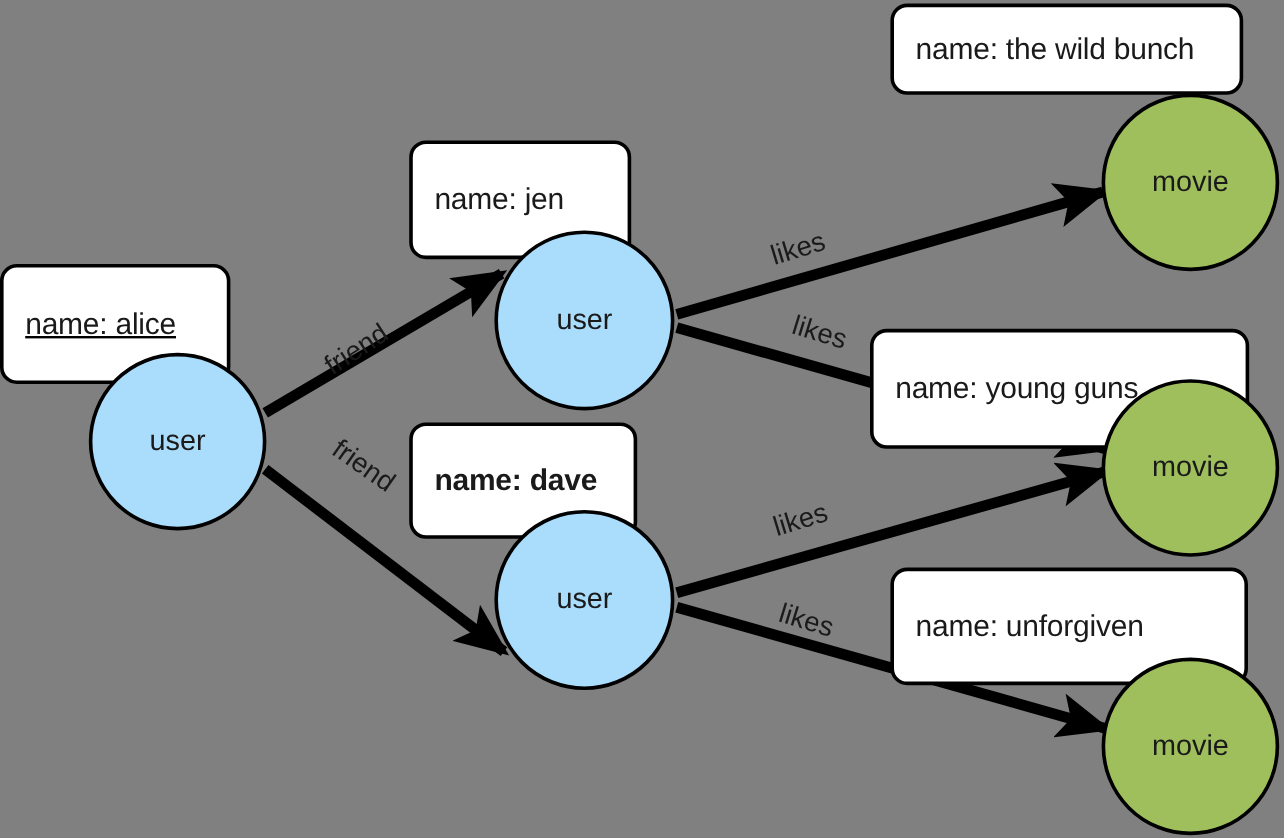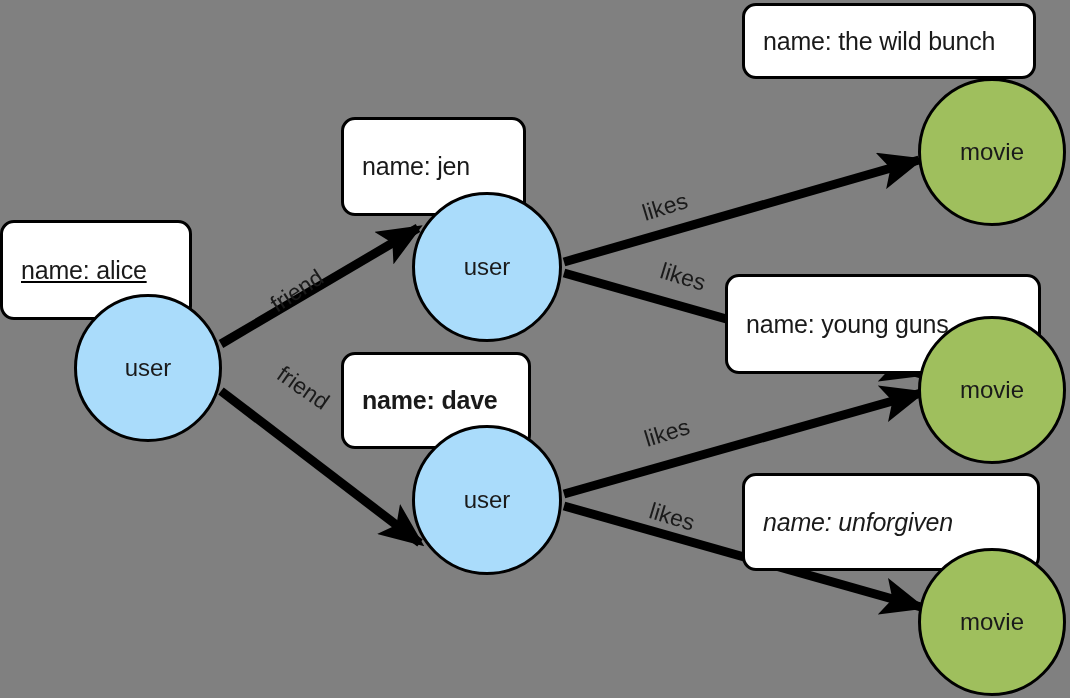--- a/index.html
+++ b/index.html
@@ -98,21 +98,21 @@
       </div>
       <div class="prop-box" style="left: 341px; top: 352px; width: 190px; height: 97px; background: rgb(255, 255, 255); font-weight: bold;">
         <span class="prop-text">name: dave</span>
       </div>
       <div class="prop-box" style="left: 742px; top: 3px; width: 294px; height: 76px; background: rgb(255, 255, 255);">
         <span class="prop-text">name: the wild bunch</span>
       </div>
       <div class="prop-box" style="left: 725px; top: 240px; width: 316px; height: 100px; background: rgb(255, 255, 255); margin-top: 34px;">
         <span class="prop-text">name: young guns</span>
       </div>
-      <div class="prop-box" style="left: 742px; top: 473px; width: 298px; height: 98px; background: rgb(255, 255, 255); font-style: italic;">
+      <div class="prop-box" style="left: 742px; top: 473px; width: 298px; height: 98px; background: rgb(255, 255, 255);">
         <span class="prop-text">name: unforgiven</span>
       </div>
     </div>
   <div id="nodes-group">
       <div class="node user" style="left: 74px; top: 294px; width: 148px; height: 148px; background: rgb(170, 220, 251);">
         <span class="node-text">user</span>
       </div>
       <div class="node user" style="left: 412px; top: 192px; width: 150px; height: 150px; background: rgb(170, 220, 251);">
         <span class="node-text">user</span>
       </div>

